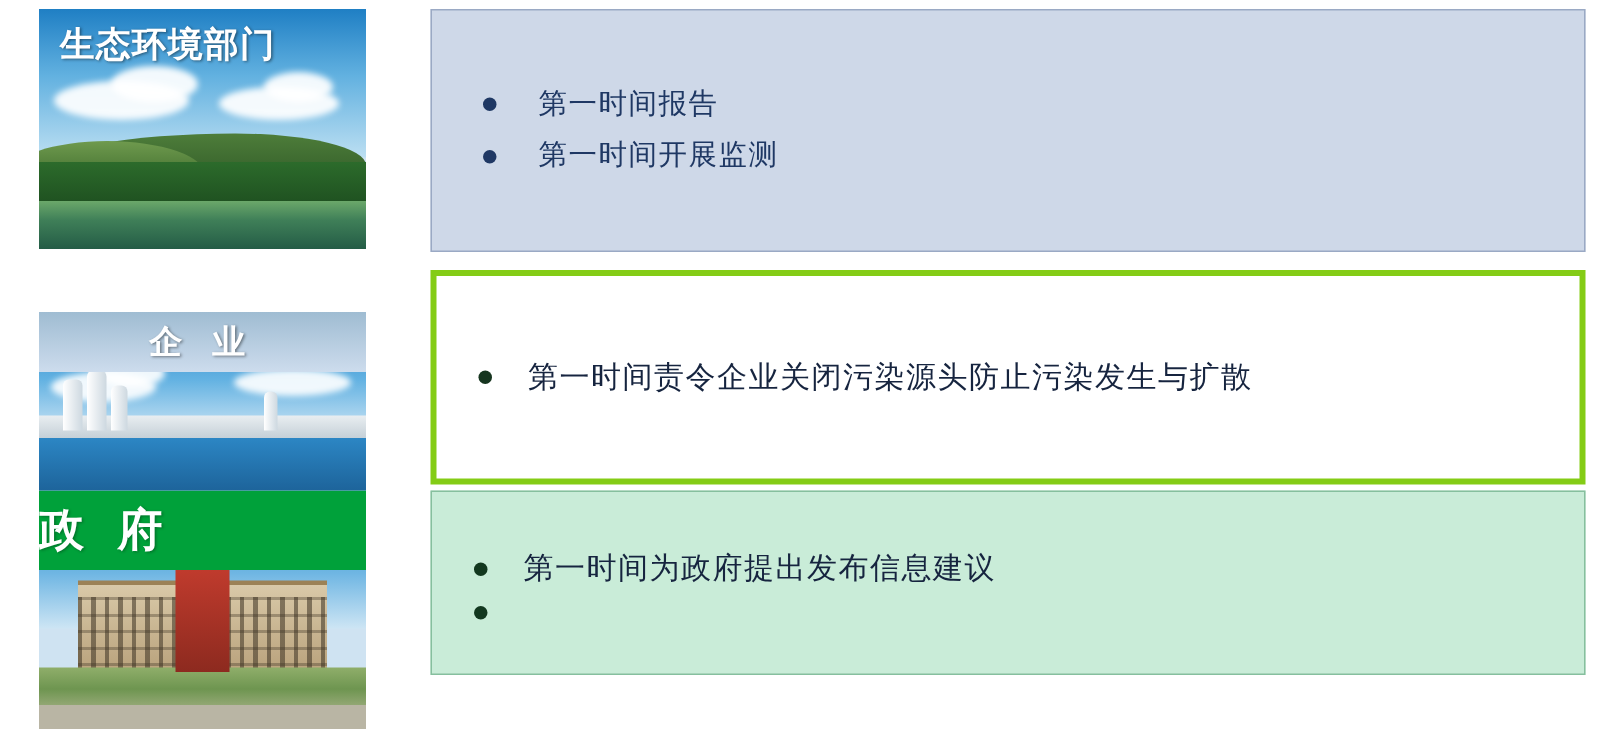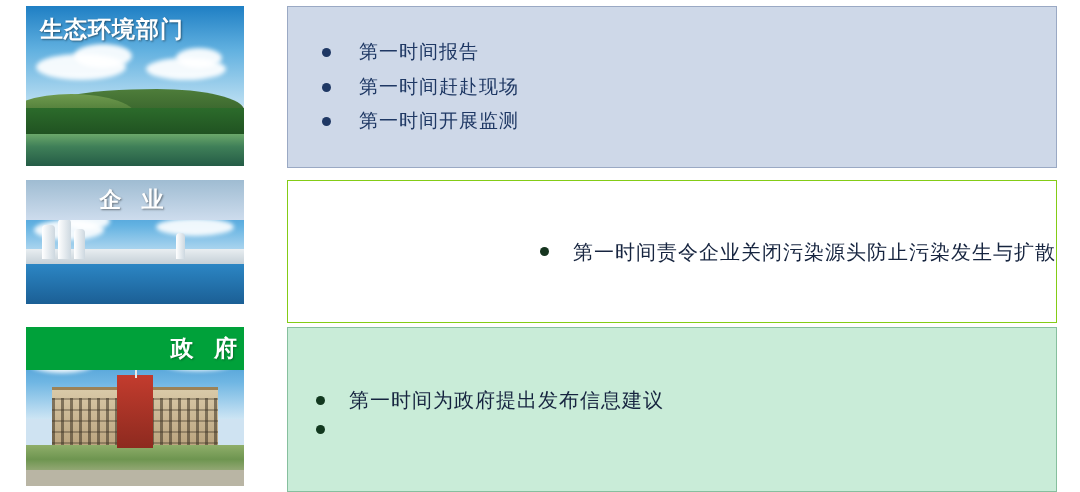--- a/index.html
+++ b/index.html
@@ -34,21 +34,21 @@
   
   .card {
     position: relative;
     width: 218px;
     flex: 0 0 218px;
     margin-left: 26px;
     overflow: hidden;
     background: #cfe3f2;
   }
   .card-1 { height: 160px; }
-  .card-2 { height: 124px; }
+  .card-2 { height: 124px; margin-top: 28px; }
   .card-3 { height: 159px; }
 
   .card-title {
     position: absolute;
     left: 0;
     top: 0;
     width: 100%;
     box-sizing: border-box;
     z-index: 4;
     font-family: "Liberation Sans", "DejaVu Sans", sans-serif;
@@ -64,23 +64,23 @@
     background: transparent;
   }
   .card-2 .card-title {
     font-size: 22px;
     padding: 5px 0 5px 0;
     text-align: center;
     letter-spacing: 7px;
     background: linear-gradient(to bottom, #9fbcd2, #cddced);
   }
   .card-3 .card-title {
-    font-size: 23px;
+    font-size: 30px;
     padding: 6px 0 6px 0;
-    text-align: right;
+    text-align: left;
     letter-spacing: 7px;
     background: #00a13a;
     text-shadow: 1px 1px 2px rgba(0,0,0,0.3);
   }
 
   
   .scene {
     position: absolute;
     left: 0; top: 0;
     width: 100%;
@@ -215,27 +215,26 @@
     width: 770px;
     height: 162px;
     background: #ced8e8;
     border: 1px solid #9aa9c4;
     padding: 10px 0 10px 34px;
   }
   .panel-2 {
     width: 770px;
     height: 143px;
     background: #ffffff;
-    border: 1px solid #84cc16;
+    border: 4px solid #84cc16;
     padding: 10px 0 10px 28px;
-    align-items: flex-end;
   }
   .panel-3 {
     width: 770px;
-    height: 165px;
+    height: 123px;
     background: #c9ecd8;
     border: 1px solid #86bf9e;
     padding: 10px 0 10px 28px;
   }
 
   .bullet-line {
     display: flex;
     align-items: center;
     line-height: 1.5;
     color: #1f3864;
@@ -277,24 +276,20 @@
         <div class="s1-hill2"></div>
         <div class="s1-trees"></div>
         <div class="s1-water"></div>
       </div>
       <div class="card-title">生态环境部门</div>
     </div>
     <div class="panel panel-1">
       <div class="bullet-line">
         <span class="dot"></span>
         <span class="bullet-text">第一时间报告</span>
-      </div>
-      <div class="bullet-line">
-        <span class="dot"></span>
-        <span class="bullet-text">第一时间赶赴现场</span>
       </div>
       <div class="bullet-line">
         <span class="dot"></span>
         <span class="bullet-text">第一时间开展监测</span>
       </div>
     </div>
   </div>
 
   <div class="row row-2">
     <div class="card card-2">

